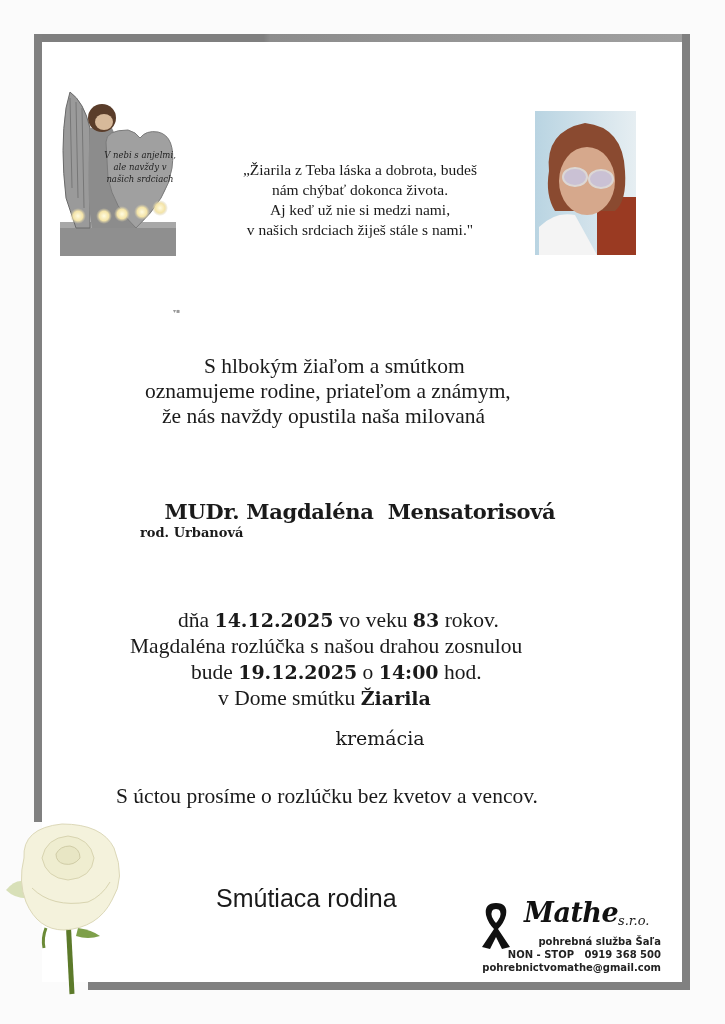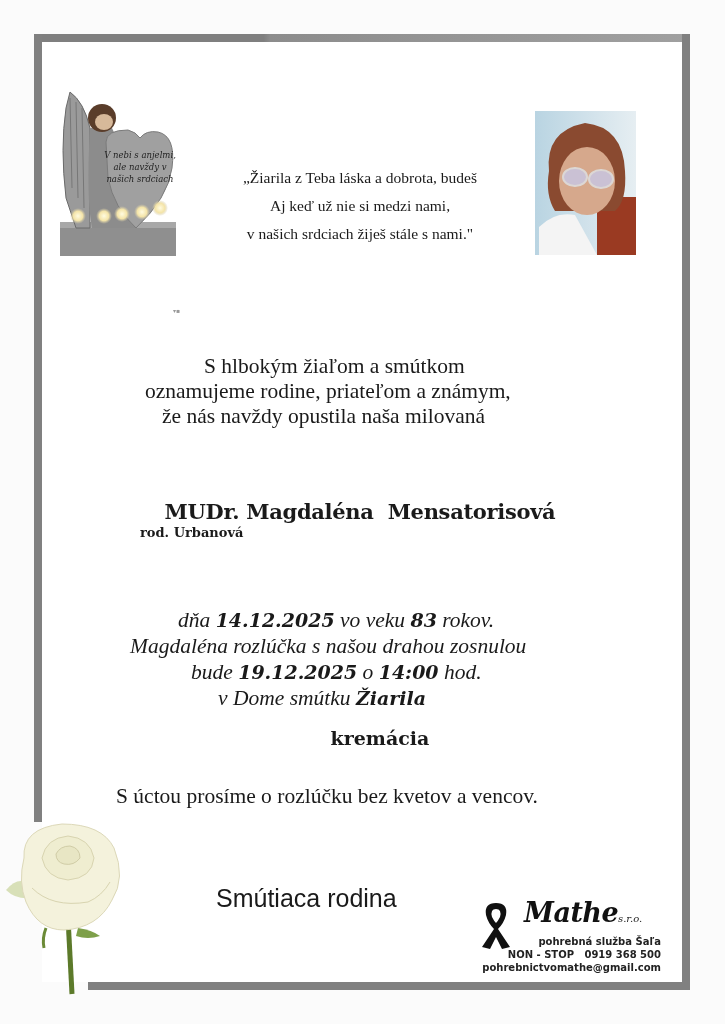--- a/index.html
+++ b/index.html
@@ -12,44 +12,44 @@
   .frame-top { position: absolute; left: 34px; top: 34px; width: 656px; height: 8px; background: linear-gradient(to right, #7f7f7f 0%, #7f7f7f 35%, #8c8c8c 36%, #a0a0a0 100%); }
   .frame-right { position: absolute; left: 682px; top: 34px; width: 8px; height: 956px; background: #808080; }
   .frame-left { position: absolute; left: 34px; top: 34px; width: 8px; height: 788px; background: #808080; }
   .frame-bottom { position: absolute; left: 88px; top: 982px; width: 602px; height: 8px; background: #808080; }
   .paper { position: absolute; left: 42px; top: 42px; width: 640px; height: 940px; background: #ffffff; }
 
   .angel { position: absolute; left: 56px; top: 88px; width: 124px; height: 170px; }
   .photo { position: absolute; left: 535px; top: 111px; width: 101px; height: 144px; overflow: hidden; }
 
   .quote { position: absolute; left: 190px; top: 160px; width: 340px; text-align: center; font-size: 15.5px; line-height: 20px; font-family: "Liberation Serif", serif; }
-  .quote div { white-space: nowrap; margin-top: 8px; }
+  .quote div { white-space: nowrap; }
 
   .speck { position: absolute; left: 173px; top: 307px; font-size: 6px; color: #999; }
 
   .intro { position: absolute; left: 140px; top: 354px; width: 440px; font-size: 21.5px; line-height: 25px; font-family: "Liberation Serif", serif; }
   .intro div { white-space: nowrap; }
 
   .name { position: absolute; left: 140px; top: 499px; width: 440px; text-align: center; font-weight: bold; font-size: 21px; font-family: "DejaVu Serif", serif; letter-spacing: -0.3px; white-space: pre; }
   .maiden { position: absolute; left: 140px; top: 525px; width: 440px; text-align: left; font-weight: bold; font-size: 13px; font-family: "DejaVu Serif", serif; }
 
   .details { position: absolute; left: 120px; top: 607px; width: 480px; font-size: 21.5px; line-height: 26px; font-family: "Liberation Serif", serif; }
-  .details div { white-space: nowrap; position: relative; font-style: italic; }
+  .details div { white-space: nowrap; position: relative; }
   .details b { font-family: "DejaVu Serif", serif; font-size: 19px; }
 
-  .cremation { position: absolute; left: 100px; top: 727px; width: 560px; text-align: center; font-weight: bold; font-size: 19px; font-family: "DejaVu Serif", serif; }
+  .cremation { position: absolute; left: 100px; top: 727px; width: 560px; text-align: center; font-weight: normal; font-size: 19px; font-family: "DejaVu Serif", serif; }
   .request { position: absolute; left: 116px; top: 784px; width: 540px; font-size: 21.5px; font-family: "Liberation Serif", serif; white-space: nowrap; }
   .family { position: absolute; left: 216px; top: 884px; font-size: 25px; font-family: Liberation Sans, sans-serif; white-space: nowrap; }
 
   .rose { position: absolute; left: 2px; top: 818px; width: 130px; height: 180px; }
 
   .logo { position: absolute; left: 476px; top: 897px; width: 212px; height: 80px; }
   .ribbon { position: absolute; left: 2px; top: 4px; width: 36px; height: 50px; }
   .brand { position: absolute; left: 48px; top: 0px; font-family: "DejaVu Serif", serif; font-style: italic; font-weight: bold; font-size: 27px; color: #111; letter-spacing: -0.5px; }
-  .brand-sro { position: absolute; left: 142px; top: 16px; font-family: "DejaVu Serif", serif; font-style: italic; font-size: 10px; color: #222; }
+  .brand-sro { position: absolute; left: 142px; top: 16px; font-family: "DejaVu Serif", serif; font-style: italic; font-size: 13px; color: #222; }
   .company-line { position: absolute; right: 27px; font-family: "DejaVu Sans", sans-serif; font-weight: bold; font-size: 10px; color: #222; white-space: pre; }
   .cl1 { top: 39px; }
   .cl2 { top: 52px; }
   .cl3 { top: 65px; }
 </style>
 </head>
 <body>
 
 <div class="frame-top"></div>
 <div class="frame-left"></div>
@@ -78,20 +78,21 @@
   <text x="84" y="94" font-size="8.5" text-anchor="middle" font-style="italic" fill="#222" font-family="DejaVu Serif, serif">našich srdciach</text>
   <circle cx="22" cy="128" r="8" fill="url(#glow)"></circle>
   <circle cx="48" cy="128" r="8" fill="url(#glow)"></circle>
   <circle cx="66" cy="126" r="8" fill="url(#glow)"></circle>
   <circle cx="86" cy="124" r="8" fill="url(#glow)"></circle>
   <circle cx="104" cy="120" r="8" fill="url(#glow)"></circle>
 </svg>
 
 <div class="quote">
   <div>„Žiarila z Teba láska a dobrota, budeš</div>
+  <div>nám chýbať dokonca života.</div>
   <div>Aj keď už nie si medzi nami,</div>
   <div>v našich srdciach žiješ stále s nami."</div>
 </div>
 
 <svg class="photo" viewBox="0 0 101 144">
   <defs>
     <linearGradient id="bg" x1="0" y1="0" x2="1" y2="0">
       <stop offset="0%" stop-color="#b9d4e2"></stop>
       <stop offset="100%" stop-color="#e6eef2"></stop>
     </linearGradient>

